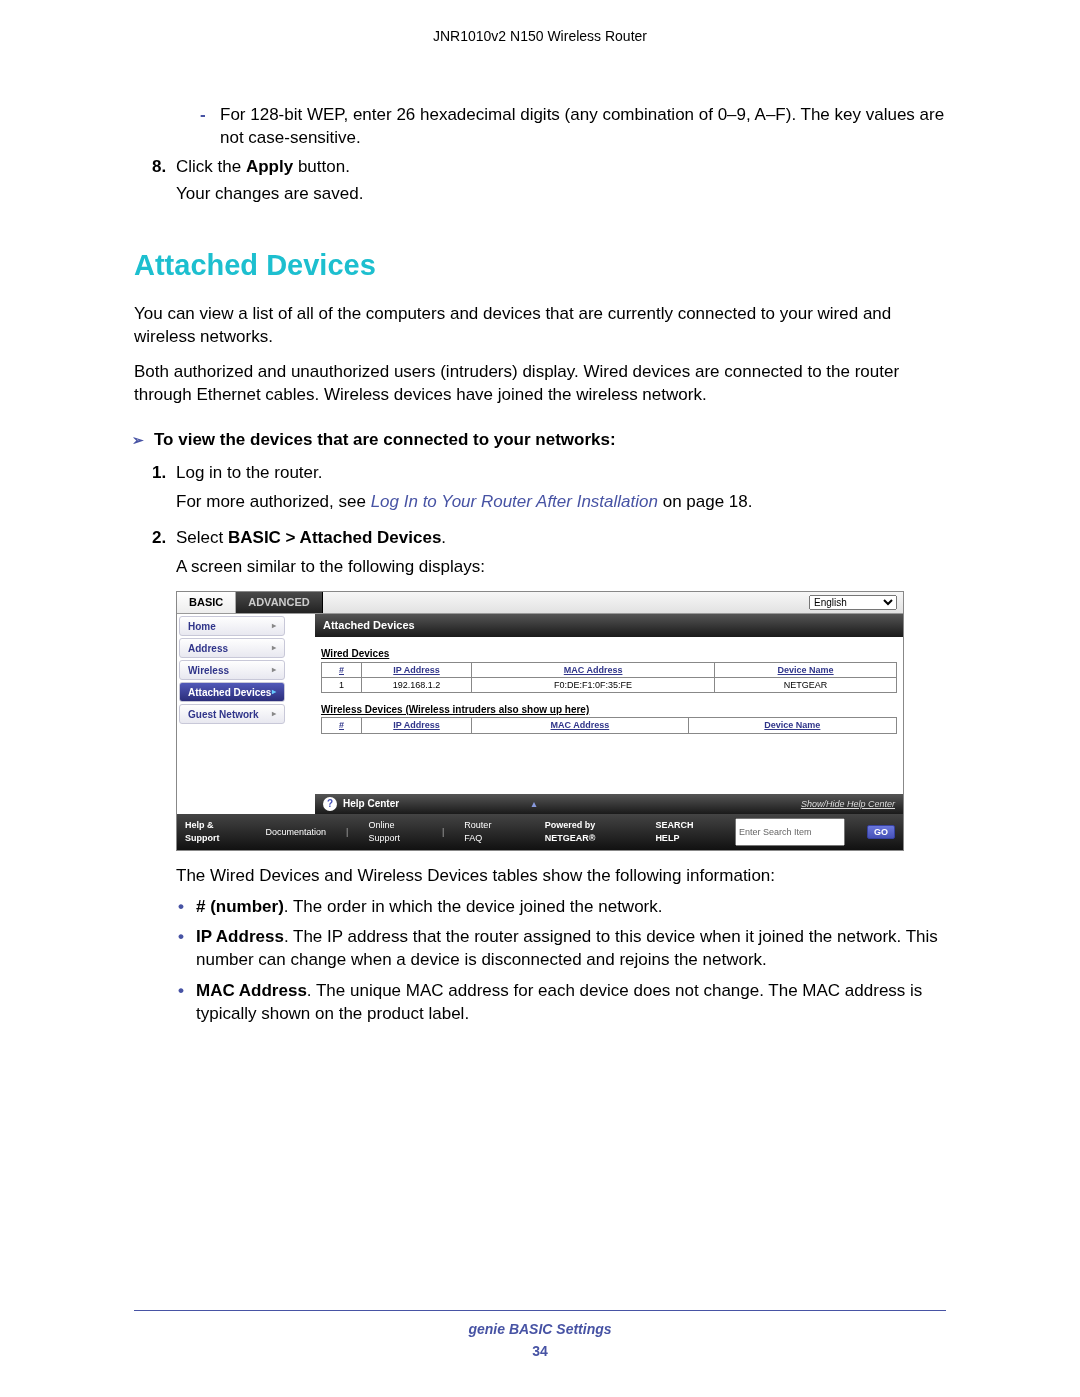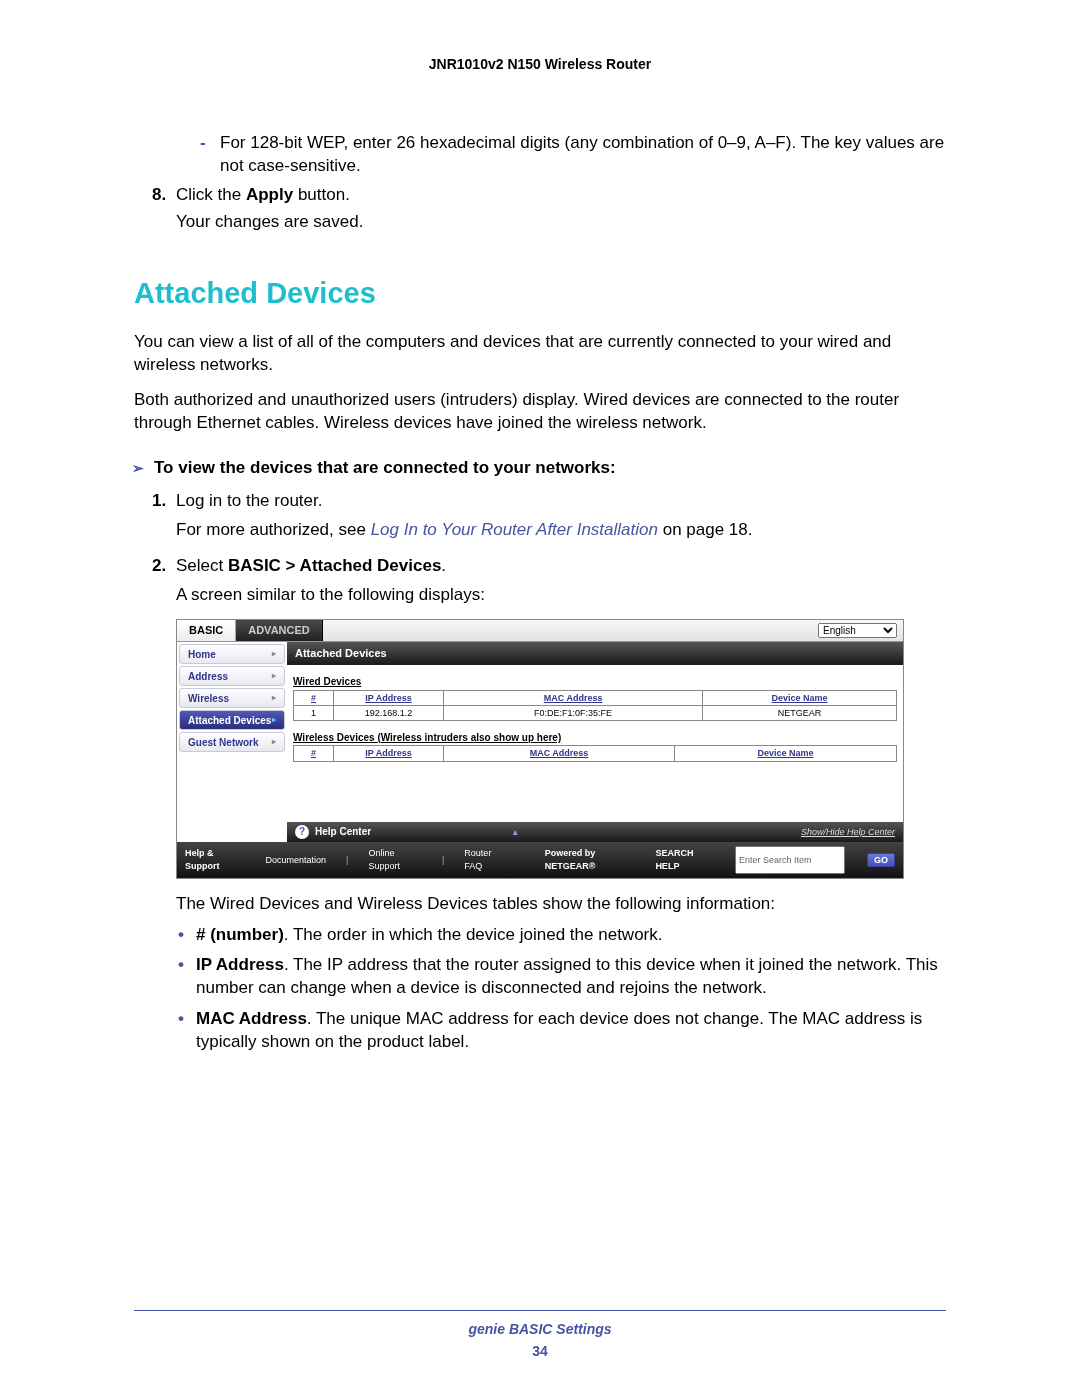--- a/index.html
+++ b/index.html
@@ -6,23 +6,23 @@
   body {
     font-family: Arial, Helvetica, sans-serif;
     background: #fff;
     width: 1080px;
     height: 1397px;
     position: relative;
     color: #000;
   }
   .page-header {
     text-align: center;
-    font-weight: bold;
+    font-weight: normal;
     font-size: 14px;
-    padding-top: 56px;
+    padding-top: 28px;
   }
   .content {
     padding: 60px 134px 0 134px;
     font-size: 17px;
     line-height: 1.35;
   }
   .sub-bullet { margin-left: 86px; position: relative; }
   .sub-bullet::before { content: "-"; color: #4753a4; position: absolute; left: -20px; font-weight: bold; }
   .num-item { margin-left: 42px; position: relative; margin-top: 6px; }
   .num-label { position: absolute; left: -24px; font-weight: bold; }
@@ -43,22 +43,22 @@
   .link-text { color: #4753a4; font-style: italic; }
   .bold { font-weight: bold; }
 
   
   .fig { margin: 12px 0 0 42px; border: 1px solid #888; width: 728px; font-size: 10px; background: #fff; }
   .tabs { display:flex; align-items:center; background: linear-gradient(#f7f7f7,#e2e2e2); border-bottom:1px solid #999; height:22px; }
   .tab { padding: 3px 12px; font-weight:bold; font-size:11px; color:#000; }
   .tab.basic { background: linear-gradient(#fff,#ededed); border-right:1px solid #aaa; }
   .tab.adv { background: linear-gradient(#4a4a4a,#222); color:#ccc; border-right:1px solid #000; }
   .lang { margin-left:auto; margin-right:6px; }
-  .lang select { font-size:10px; width:79px; }
-  .fig-body { display:flex; }
+  .lang select { font-size:10px; width:88px; }
+  .fig-body { display:flex;gap:28px; }
   .side { width: 110px; background:#fff; }
   .side-item { display:flex; align-items:center; justify-content:space-between; padding:4px 8px; font-size:10px; font-weight:bold; color:#30358a; background:linear-gradient(#fefefe,#e8e8f0); border:1px solid #c8c8d8; border-radius:3px; margin:2px 2px; height:20px; }
   .side-item .arrow { font-size:8px; color:#888; }
   .side-item.active { background: linear-gradient(#5159b9,#2b2d7a); color:#fff; }
   .side-item.active .arrow { color:#6cf; }
   .main { flex:1; background:#fff; }
   .att-title { background:linear-gradient(#555,#1a1a1a); color:#fff; font-weight:bold; font-size:11px; padding:4px 8px; }
   .refresh-row { text-align:center; padding:6px 0 4px 0; border-bottom:1px solid #5863c7; margin:0 6px; }
   .refresh-btn { background:linear-gradient(#6a77dc,#4752b8); color:#fff; border:1px solid #3641a0; border-radius:3px; padding:2px 18px; font-size:10px; font-weight:bold; }
   .tbl-area { padding: 4px 6px 60px 6px; }

